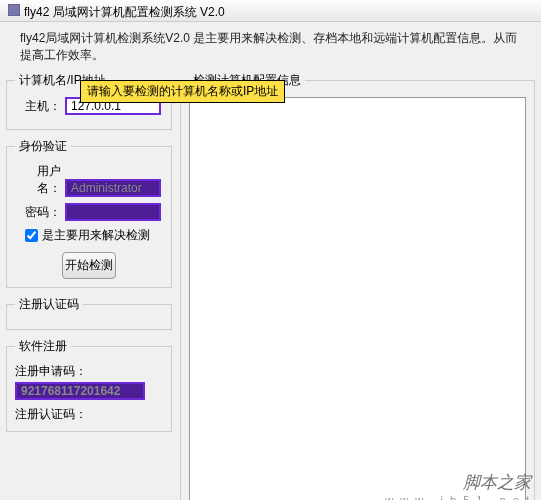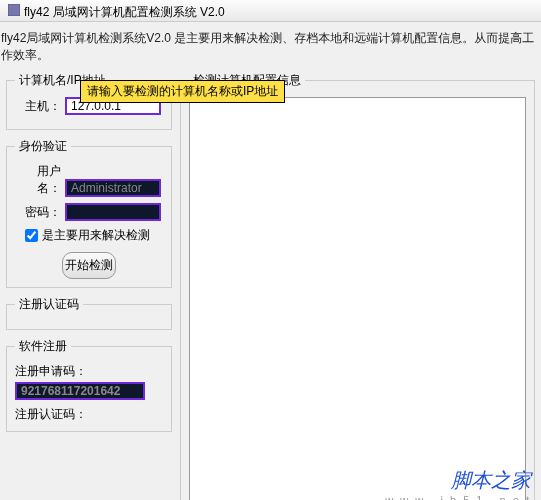--- a/index.html
+++ b/index.html
@@ -1,38 +1,38 @@
 <!DOCTYPE html>
 <html><head>
 <meta charset="utf-8">
 <style>
 * { box-sizing: border-box; margin: 0; padding: 0; }
 body { font-family: "Microsoft YaHei", SimSun, sans-serif; font-size: 12px; background: #f0f0f0; width: 541px; height: 500px; overflow: hidden; position: relative; }
 .titlebar { background: linear-gradient(#fdfdfd, #e8e8e8); border-bottom: 1px solid #ccc; padding: 4px 8px; display: flex; align-items: flex-start; height: 22px; }
 .titlebar-icon { width: 12px; height: 12px; margin-right: 4px; }
-.intro { padding: 8px 1px; color: #222; }
+.intro { padding: 8px 20px; color: #222; }
 .main { display: flex; padding: 0 6px; gap: 8px; }
 .left { width: 166px; display: flex; flex-direction: column; gap: 8px; }
 .right { flex: 1; }
 fieldset { border: 1px solid #ccc; padding: 8px; background: #f0f0f0; }
 legend { font-size: 12px; padding: 0 4px; }
 .row { display: flex; align-items: flex-end; margin-bottom: 6px; gap: 4px; }
 .row label { width: 46px; text-align: right; }
 input[type="text"], input[type="password"] { border: 2px solid #6d28d9; padding: 2px 4px; font-size: 12px; background: #fff; height: 18px; font-family: inherit; }
-input[disabled] { background: #0f172a; color: #888; }
-button { border: 1px solid #999; background: linear-gradient(#fafafa, #e0e0e0); padding: 4px 2px; font-size: 12px; cursor: pointer; font-family: inherit; border-radius: 10px; }
+input[disabled] { background: #4c1d95; color: #888; }
+button { border: 1px solid #999; background: linear-gradient(#fafafa, #e0e0e0); padding: 4px 2px; font-size: 12px; cursor: pointer; font-family: inherit; border-radius: 4px; }
 button:disabled { color: #999; cursor: default; }
 .tooltip { position: absolute; left: 80px; top: 80px; background: #fde047; border: 1px solid #000; padding: 2px 6px; font-size: 12px; z-index: 10; }
 .result-box { background: #fff; border: 1px solid #999; height: 420px; width: 100%; }
 .small-input { width: 96px; }
 .med-input { width: 130px; font-weight: bold; }
 .cb-row { display: flex; align-items: center; gap: 4px; margin: 4px 0 8px 10px; }
 .btn-center { text-align: center; margin-top: 4px; }
 .wide-btn { width: 130px; margin: 4px auto; display: block; }
-.watermark { position: absolute; right: 10px; bottom: 6px; font-style: italic; color: #1d4ed8; font-size: 20px; font-family: "STKaiti", serif; }
+.watermark { position: absolute; right: 10px; bottom: 6px; font-style: italic; color: #737373; font-size: 17px; font-family: "STKaiti", serif; }
 .watermark-url { position: absolute; right: 10px; bottom: -6px; color: #999; font-size: 11px; letter-spacing: 2px; }
 </style>
 </head>
 <body>
 
 <div class="titlebar">
   <svg class="titlebar-icon" viewBox="0 0 12 12">
       <rect width="12" height="12" fill="#77a" stroke="#558"></rect>
     </svg>
   <span>fly42 局域网计算机配置检测系统 V2.0</span>

